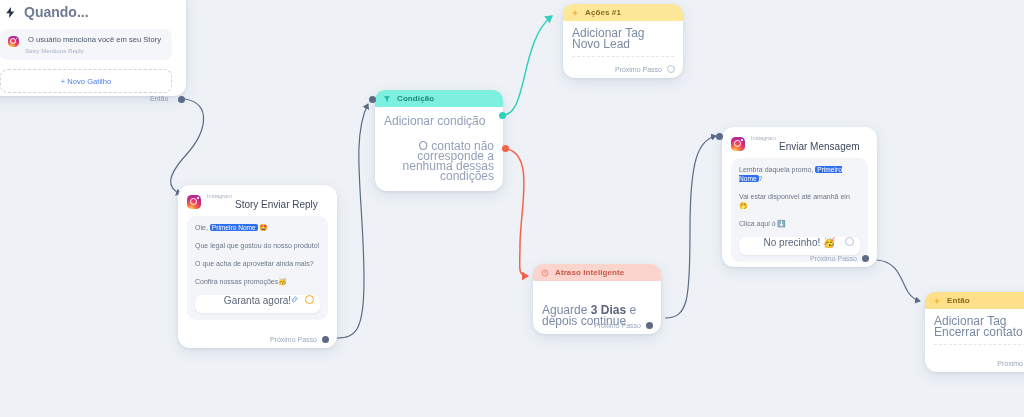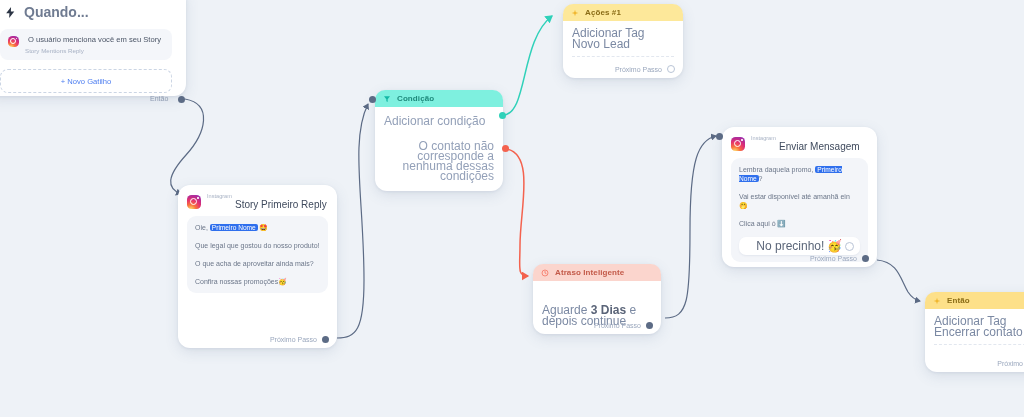--- a/index.html
+++ b/index.html
@@ -48,22 +48,22 @@
   .ig{border-radius:4.5px;display:inline-block;position:relative;
       background:radial-gradient(circle at 28% 105%,#fdd86e 4%,#f9743c 28%,#e5326e 55%,#bb2a8e 74%,#8b36c4 100%);}
   .ig i{position:absolute;border:1.1px solid #fff;border-radius:50%;}
   .ig u{position:absolute;background:#fff;border-radius:50%;}
 
   
   .msg{background:#f3f5f9;border-radius:9px;padding:7px 8px 7px 8px;}
   .msg p{margin:0 0 9px 0;font-size:7px;color:#6b7689;line-height:9px;}
   .msg p:last-child{margin-bottom:0;}
   .var{background:#2f6fed;color:#fff;border-radius:2px;padding:0 2px;font-size:6.6px;}
-  .btn-wide{background:#fff;border-radius:7px;height:18px;display:flex;align-items:center;
-            justify-content:center;position:relative;font-size:12px;color:#5b6679;
+  .btn-wide{background:#fff;border-radius:7px;height:18px;display:flex;align-items:flex-start;
+            justify-content:center;position:relative;font-size:10px;color:#5b6679;
             box-shadow:0 1px 2px rgba(90,110,150,.10);}
   .btn-wide .right-ic{position:absolute;right:6px;display:flex;align-items:center;gap:6px;}
   .circ-o{width:7px;height:7px;border-radius:50%;border:1.2px solid #f0a92b;}
   .circ-g{width:7px;height:7px;border-radius:50%;border:1.2px solid #b9c4d6;}
   .emoji{font-size:7px;}
 
   .card-sub{font-size:5.6px;color:#a9b3c5;line-height:7px;}
   .card-title{font-size:10px;color:#3f4a5d;font-weight:400;line-height:10px;padding-left:28px;}
   .ghead{display:flex;gap:6px;align-items:flex-start;padding:8px 9px 6px 9px;}
 
@@ -161,33 +161,43 @@
   </div>
 
   <div class="node" style="left:178px;top:185px;width:159px;height:163px;">
     <div class="ghead">
       <span class="ig" style="width:14px;height:14px;flex:0 0 auto;margin-top:2px;">
         <i style="left:3.2px;top:3.2px;width:5.2px;height:5.2px;"></i>
         <u style="right:2.2px;top:2.2px;width:1.6px;height:1.6px;"></u>
       </span>
       <div>
         <div class="card-sub">Instagram</div>
-        <div class="card-title">Story Primeiro Reply</div>
+        <div class="card-title">Story Enviar Reply</div>
       </div>
     </div>
     <div style="padding:0 9px;">
       <div class="msg">
         <p>
           <span>Oie, </span><span class="var">Primeiro Nome</span><span class="emoji"> 🤩</span>
         </p>
         <p>Que legal que gostou do nosso produto!</p>
         <p>O que acha de aproveitar ainda mais?</p>
         <p>
           <span>Confira nossas promoções</span><span class="emoji">🥳</span>
         </p>
+        <div class="btn-wide">
+          <span>Garanta agora!</span>
+          <span class="right-ic">
+            <svg width="9" height="9" viewBox="0 0 24 24">
+              <path d="M9.5 14.5 a4 4 0 0 1 0-5.6 l2.5-2.5 a4 4 0 0 1 5.6 5.6 l-1.2 1.2" fill="none" stroke="#5b9cf6" stroke-width="2.2" stroke-linecap="round"></path>
+              <path d="M14.5 9.5 a4 4 0 0 1 0 5.6 l-2.5 2.5 a4 4 0 0 1-5.6-5.6 l1.2-1.2" fill="none" stroke="#5b9cf6" stroke-width="2.2" stroke-linecap="round"></path>
+            </svg>
+            <span class="circ-o"></span>
+          </span>
+        </div>
       </div>
     </div>
     <div class="next">
       <span>Próximo Passo</span>
       <span class="dot-f"></span>
     </div>
   </div>
 
   <div class="node" style="left:533px;top:264px;width:128px;height:70px;">
     <div class="node-head" style="background:#fbd5cd;color:#c35a49;">

